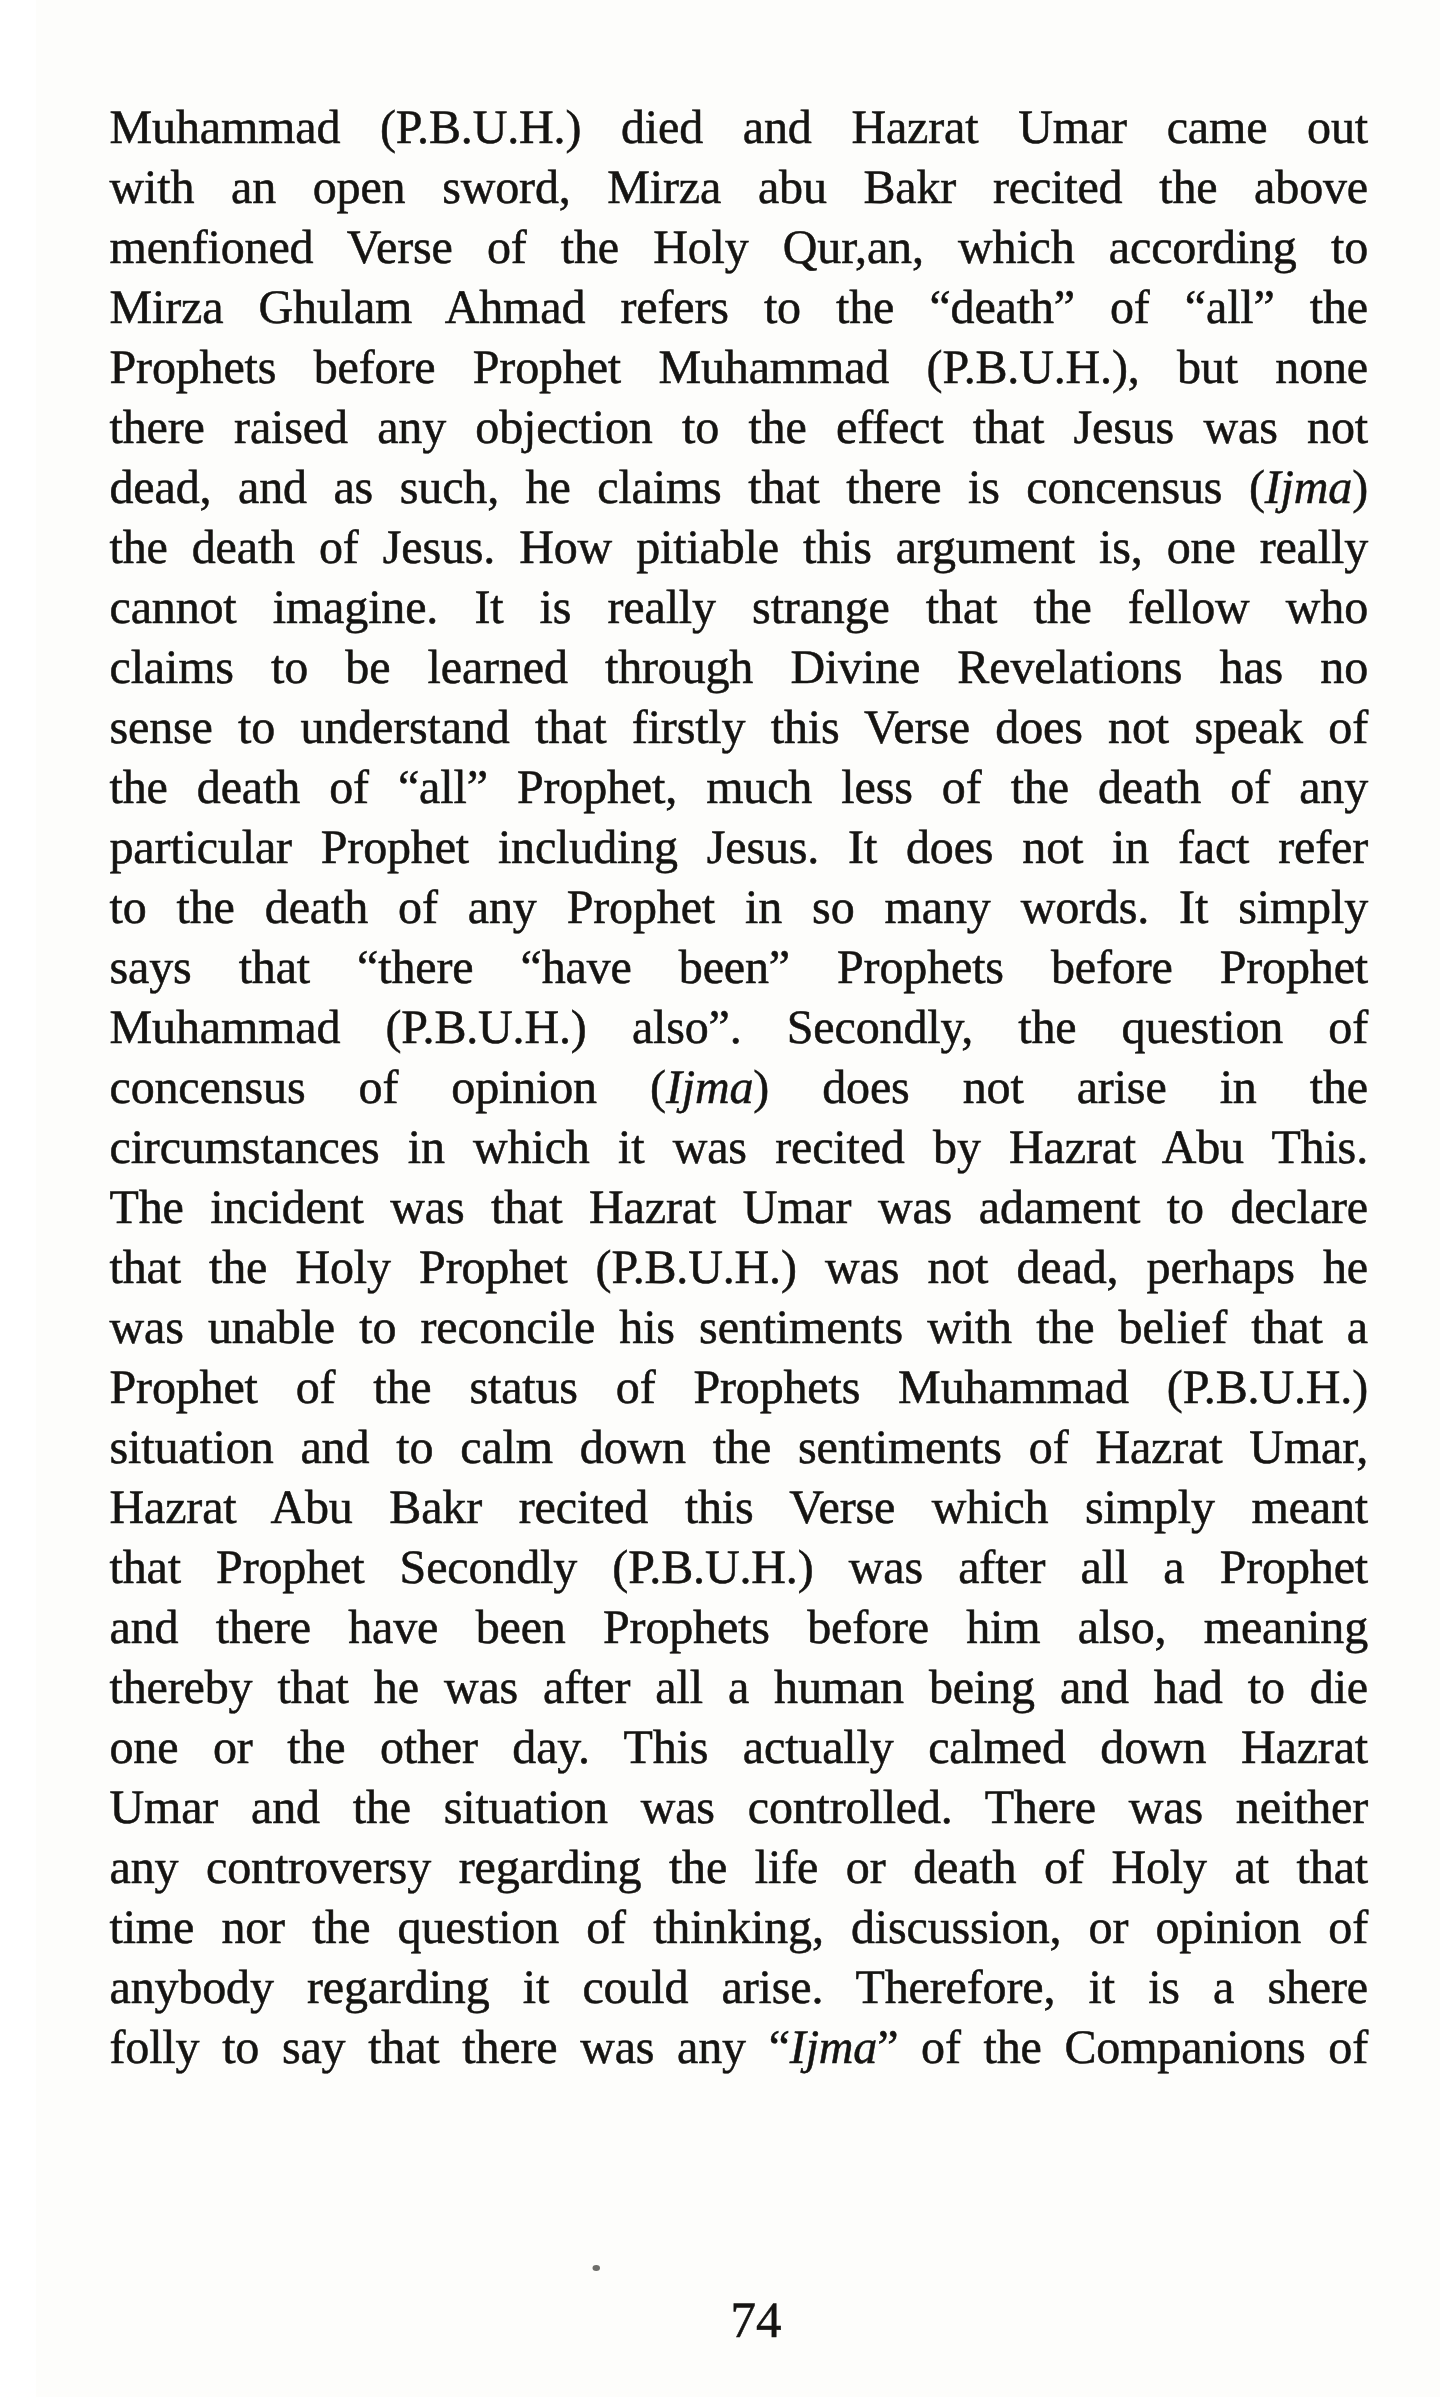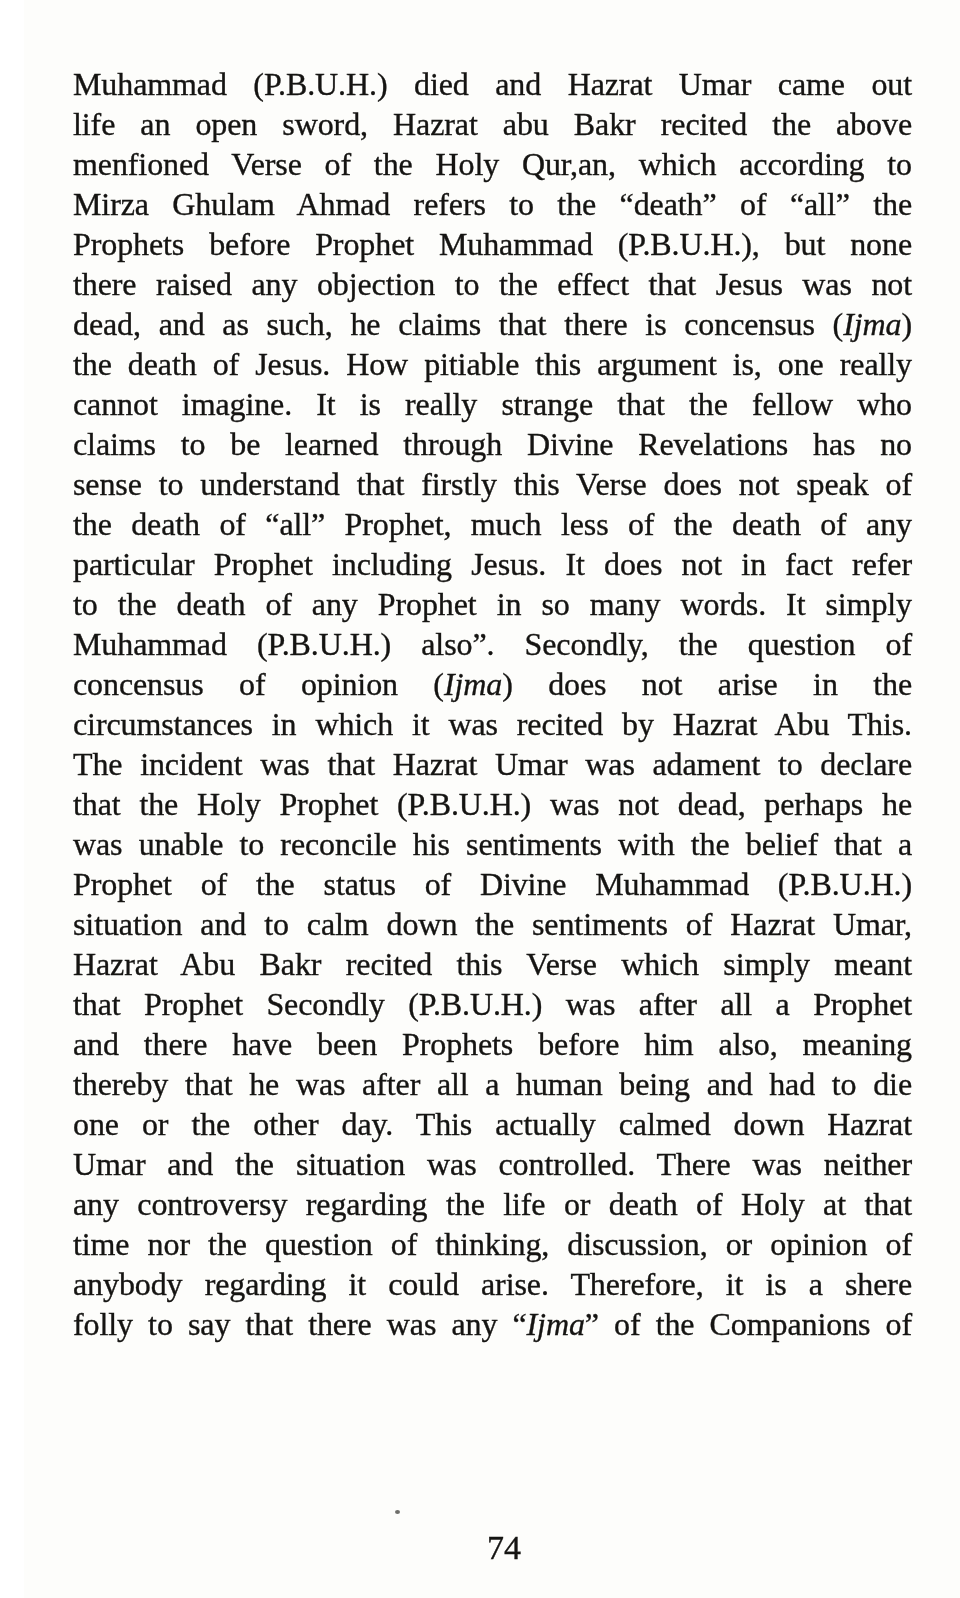--- a/index.html
+++ b/index.html
@@ -57,40 +57,41 @@
     background: #4a4a46;
     opacity: 0.8;
   }
 </style>
 </head>
 <body>
 
 <div class="sheet">
   <div class="text-block">
       <div class="line"><span>Muhammad (P.B.U.H.) died and Hazrat Umar came out</span></div>
-      <div class="line"><span>life an open sword, Hazrat abu Bakr recited the above</span></div>
+      <div class="line"><span>with an open sword, Mirza abu Bakr recited the above</span></div>
       <div class="line"><span>menfioned Verse of the Holy Qur,an, which according to</span></div>
       <div class="line"><span>Mirza Ghulam Ahmad refers to the “death” of “all” the</span></div>
       <div class="line"><span>Prophets before Prophet Muhammad (P.B.U.H.), but none</span></div>
       <div class="line"><span>there raised any objection to the effect that Jesus was not</span></div>
       <div class="line"><span>dead, and as such, he claims that there is concensus (</span><span class="it">Ijma</span><span>)</span></div>
       <div class="line"><span>the death of Jesus. How pitiable this argument is, one really</span></div>
       <div class="line"><span>cannot imagine. It is really strange that the fellow who</span></div>
       <div class="line"><span>claims to be learned through Divine Revelations has no</span></div>
       <div class="line"><span>sense to understand that firstly this Verse does not speak of</span></div>
       <div class="line"><span>the death of “all” Prophet, much less of the death of any</span></div>
       <div class="line"><span>particular Prophet including Jesus. It does not in fact refer</span></div>
       <div class="line"><span>to the death of any Prophet in so many words. It simply</span></div>
+      <div class="line"><span>says that “there “have been” Prophets before Prophet</span></div>
       <div class="line"><span>Muhammad (P.B.U.H.) also”. Secondly, the question of</span></div>
       <div class="line"><span>concensus of opinion (</span><span class="it">Ijma</span><span>) does not arise in the</span></div>
       <div class="line"><span>circumstances in which it was recited by Hazrat Abu This.</span></div>
       <div class="line"><span>The incident was that Hazrat Umar was adament to declare</span></div>
       <div class="line"><span>that the Holy Prophet (P.B.U.H.) was not dead, perhaps he</span></div>
       <div class="line"><span>was unable to reconcile his sentiments with the belief that a</span></div>
-      <div class="line"><span>Prophet of the status of Divine Muhammad (P.B.U.H.)</span></div>
+      <div class="line"><span>Prophet of the status of Prophets Muhammad (P.B.U.H.)</span></div>
       <div class="line"><span>situation and to calm down the sentiments of Hazrat Umar,</span></div>
       <div class="line"><span>Hazrat Abu Bakr recited this Verse which simply meant</span></div>
       <div class="line"><span>that Prophet Secondly (P.B.U.H.) was after all a Prophet</span></div>
       <div class="line"><span>and there have been Prophets before him also, meaning</span></div>
       <div class="line"><span>thereby that he was after all a human being and had to die</span></div>
       <div class="line"><span>one or the other day. This actually calmed down Hazrat</span></div>
       <div class="line"><span>Umar and the situation was controlled. There was neither</span></div>
       <div class="line"><span>any controversy regarding the life or death of Holy at that</span></div>
       <div class="line"><span>time nor the question of thinking, discussion, or opinion of</span></div>
       <div class="line"><span>anybody regarding it could arise. Therefore, it is a shere</span></div>

